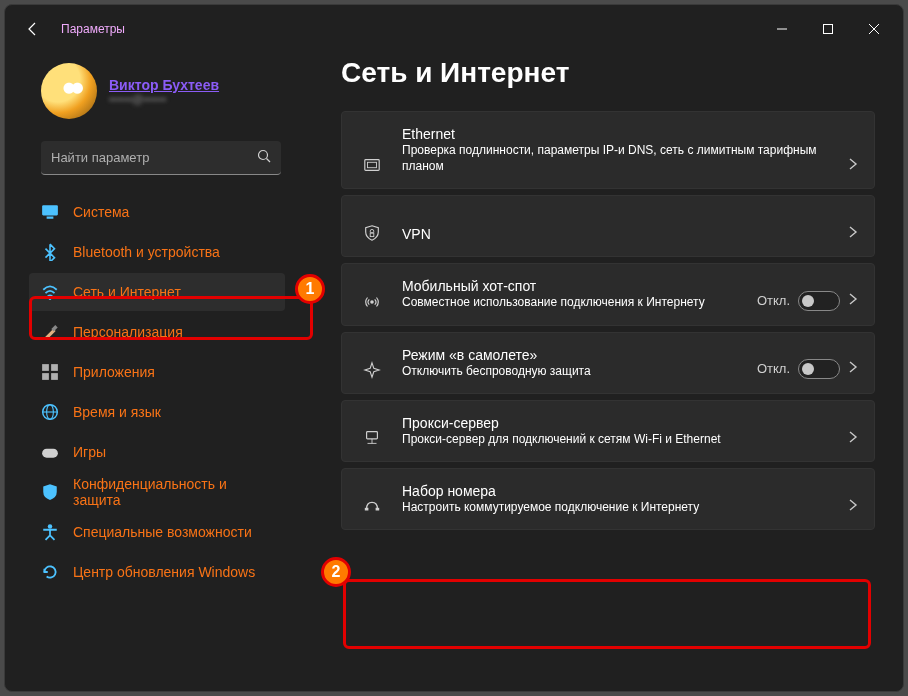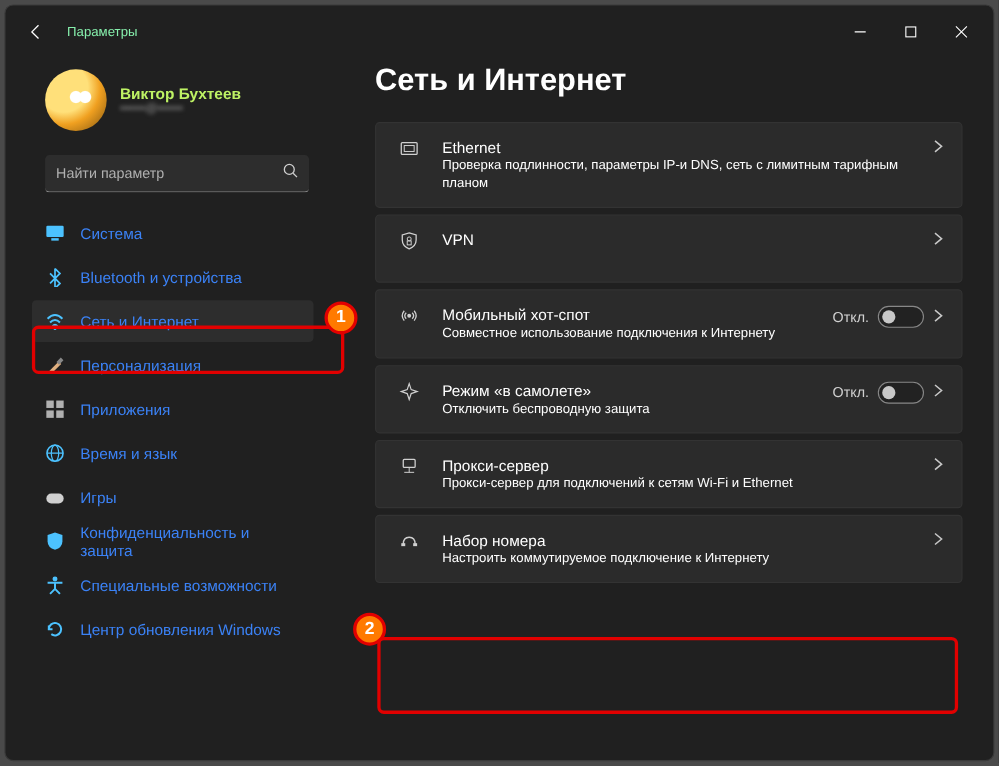--- a/index.html
+++ b/index.html
@@ -4,41 +4,41 @@
 <style>
   * { box-sizing: border-box; margin: 0; padding: 0; font-family: "Segoe UI", Arial, sans-serif; }
   body { background: #4a4a4a; width: 908px; height: 696px; overflow: hidden; }
   .window {
     width: 900px; height: 688px; margin: 4px; background: #202020;
     border-radius: 8px; border: 1px solid #3a3a3a; display: flex; flex-direction: column;
     overflow: hidden; position: relative;
   }
   .titlebar { height: 48px; display: flex; align-items: center; padding: 0 6px 0 12px; }
   .titlebar .back { width: 32px; height: 32px; display:flex; align-items:center; justify-content:center; color:#fff; font-size:16px; cursor:pointer; }
-  .titlebar .title { color:#86efac; font-size:12px; margin-left:12px; font-weight:400;text-align:center; }
+  .titlebar .title { color:#f0abfc; font-size:12px; margin-left:12px; font-weight:400;text-align:center; }
   .titlebar .spacer { flex:1; }
   .winbtn { width:46px; height:38px; display:flex; align-items:center; justify-content:center; color:#fff; cursor:pointer; }
   .body { flex:1; display:flex; overflow:hidden; }
   .sidebar { width:300px; padding:0 12px 12px 12px; overflow:auto; position:relative; }
   .profile { display:flex; align-items:center; gap:12px; padding:10px 12px 18px 24px; }
   .avatar { width:56px; height:56px; border-radius:50%; background: radial-gradient(circle at 30% 30%, #ffe07a 0 40%, #f0a020 60%, #7a5010 100%); position:relative; overflow:hidden; }
   .avatar::after{content:"";position:absolute;inset:0;background: radial-gradient(circle at 65% 45%, #fff 0 5px, transparent 6px), radial-gradient(circle at 50% 45%, #fff 0 5px, transparent 6px);}
-  .profile-name { color:#bef264; font-size:14px; font-weight:600; }
+  .profile-name { color:#8b5cf6; font-size:14px; font-weight:600;text-decoration:underline; }
   .profile-sub { color:#888; font-size:11px; filter: blur(2px); }
   .search { margin:4px 12px 18px 24px; height:34px; background:#2d2d2d; border-bottom:1px solid #888; border-radius:4px; display:flex; align-items:center; padding:0 10px; }
   .search input { flex:1; background:none; border:none; outline:none; color:#fff; font-size:13px; }
   .search input::placeholder{color:#b0b0b0;}
   .search .sicn { color:#d0d0d0; }
   .navlist { display:flex; flex-direction:column; gap:2px; margin-left:12px; margin-right:8px; }
-  .navitem { display:flex; align-items:center; gap:14px; height:38px; padding:0 12px; border-radius:4px; cursor:pointer; color:#3b82f6; font-size:14px; }
+  .navitem { display:flex; align-items:center; gap:14px; height:38px; padding:0 12px; border-radius:4px; cursor:pointer; color:#f97316; font-size:14px; }
   .navitem.selected { background:#2d2d2d; }
   .nicon { width:18px; height:18px; display:flex; align-items:center; justify-content:center; font-size:14px; }
   .main { flex:1; padding:0 28px 20px 36px; overflow:auto; }
   .page-title { color:#fff; font-size:28px; font-weight:600; margin:4px 0 22px 0; }
-  .card { background:#2b2b2b; border:1px solid #333; border-radius:4px; display:flex; align-items:flex-start; padding:14px 16px; gap:16px; margin-bottom:6px; cursor:pointer; min-height:62px; }
+  .card { background:#2b2b2b; border:1px solid #333; border-radius:4px; display:flex; align-items:flex-end; padding:14px 16px; gap:16px; margin-bottom:6px; cursor:pointer; min-height:62px; }
   .cicon { width:28px; display:flex; align-items:center; justify-content:center; color:#d0d0d0; }
   .ctext { flex:1; min-width:0; }
   .ctitle { color:#fff; font-size:14px; font-weight:400; }
   .cdesc { color:#ffffff; font-size:12px; line-height:1.35; }
   .cright { display:flex; align-items:center; gap:8px; }
   .state { color:#d0d0d0; font-size:13px; }
   .toggle { width:42px; height:20px; border-radius:10px; border:1px solid #888; background:#222; position:relative; }
   .toggle::after { content:""; position:absolute; left:3px; top:3px; width:12px; height:12px; border-radius:50%; background:#c8c8c8; }
   .chev { color:#c8c8c8; font-size:14px; }
   .hl { position:absolute; border:3px solid #e20000; border-radius:6px; pointer-events:none; }

